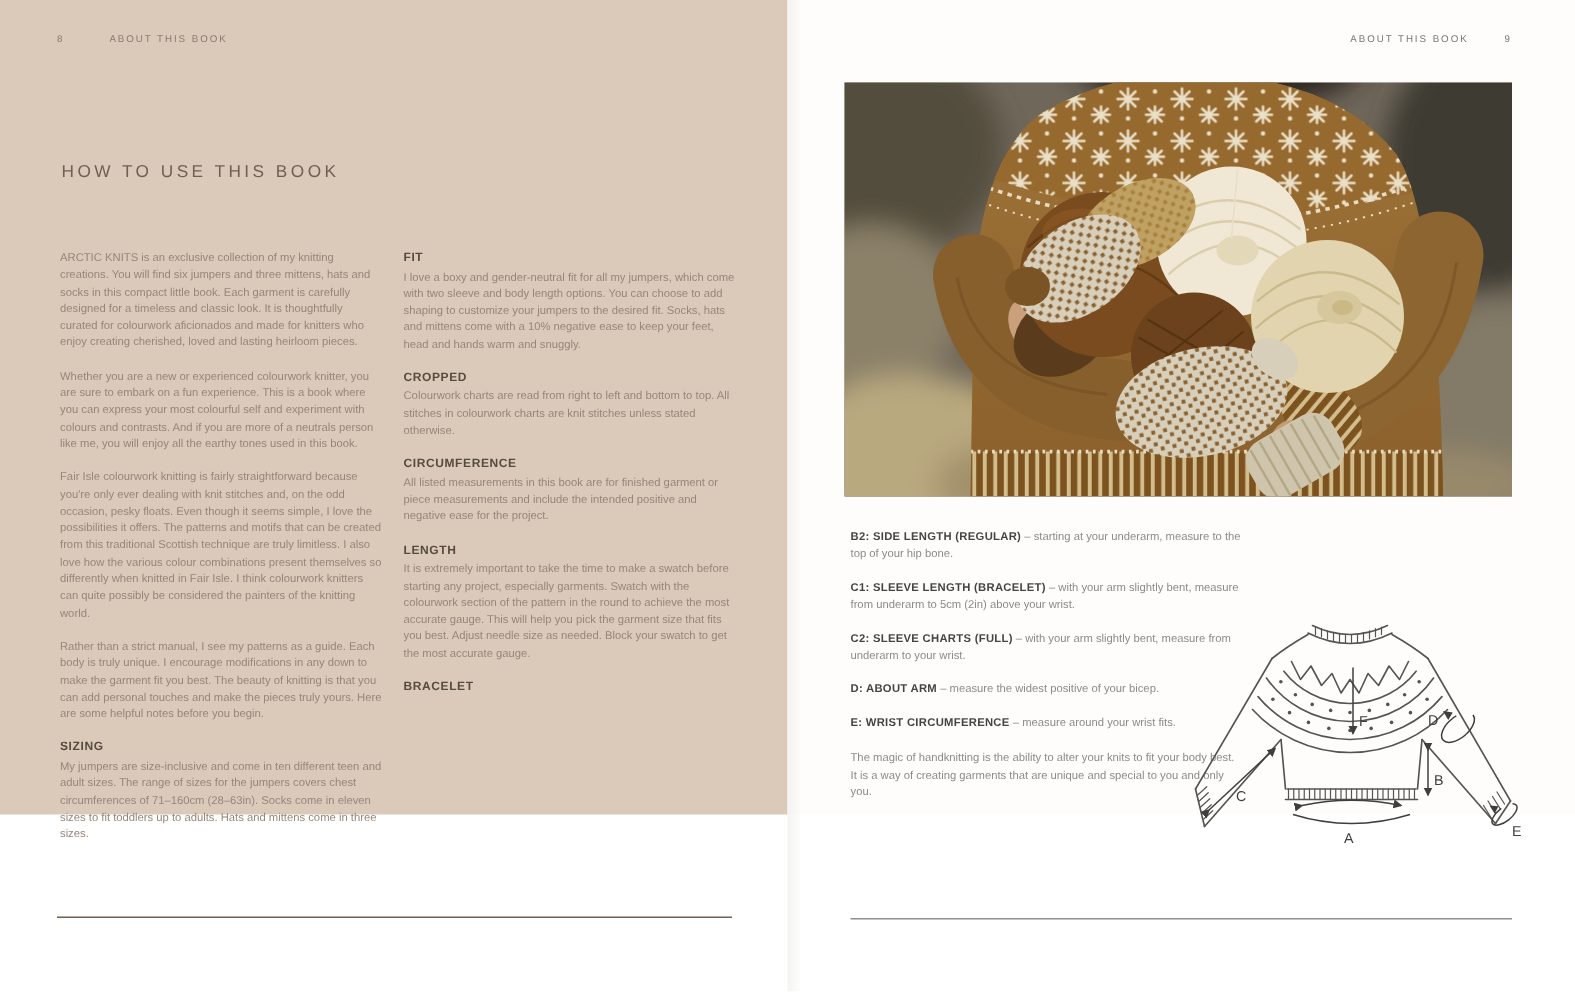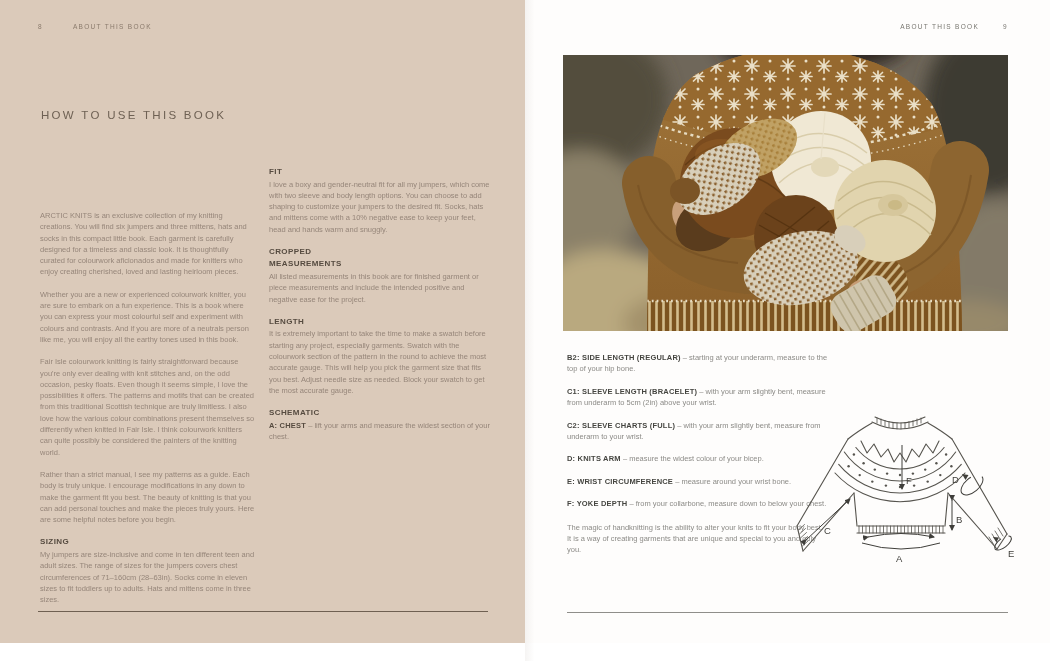--- a/index.html
+++ b/index.html
@@ -1,36 +1,36 @@
 <!DOCTYPE html>
 <html><head>
 <meta charset="utf-8">
 <style>
   html,body{margin:0;padding:0;}
   body{
     width:1050px;height:661px;position:relative;overflow:hidden;
     font-family:"Liberation Sans", sans-serif;
     background:#ffffff;
   }
-  .page{position:absolute;top:0;height:643px;text-decoration:underline;}
+  .page{position:absolute;top:0;height:543px;text-decoration:underline;}
   .left-page{left:0;width:525px;background:#dbcaba;}
   .right-page{left:525px;width:525px;background:#fefdfc;}
   .spine{position:absolute;left:525px;top:0;width:12px;height:661px;
     background:linear-gradient(90deg,rgba(90,70,50,0.06),rgba(0,0,0,0) 80%);pointer-events:none;}
 
   
   .run-row{position:absolute;top:23px;font-size:6.5px;letter-spacing:1.3px;display:flex;align-items:baseline;}
   .lp-run{left:38px;gap:30px;color:#8a7a6c;}
   .rp-run{right:42px;gap:24px;color:#77766f;}
 
   
   .lp-title{position:absolute;top:109px;left:41px;margin:0;font-weight:normal;
     font-size:11.5px;letter-spacing:2.3px;color:#6e6154;}
   .lp-cols{position:absolute;top:166px;left:40px;width:450px;display:flex;gap:14px;}
-  .col1{width:215px;margin-top:44px;}
+  .col1{width:215px;}
   .col2{width:221px;}
   .lp .body, .col1 .body, .col2 .body{margin:0 0 11px 0;font-size:7.5px;line-height:11.3px;color:#96867a;}
   .sec{margin:0 0 1.5px 0;font-size:8px;line-height:11px;letter-spacing:0.4px;color:#564b40;font-weight:bold;}
   .mi{margin:0 0 11px 0;font-size:7.5px;line-height:11.4px;}
   .mi b{color:#564b40;letter-spacing:0.2px;}
   .col2 .mi span{color:#96867a;}
   .lp-rule{position:absolute;left:38px;top:611px;width:450px;border-top:1.2px solid #6f6052;}
 
   
   .photo{position:absolute;top:55px;left:38px;width:445px;height:276px;overflow:hidden;background:#6f675a;}
@@ -60,30 +60,27 @@
       <p class="body">Fair Isle colourwork knitting is fairly straightforward because you're only ever dealing with knit stitches and, on the odd occasion, pesky floats. Even though it seems simple, I love the possibilities it offers. The patterns and motifs that can be created from this traditional Scottish technique are truly limitless. I also love how the various colour combinations present themselves so differently when knitted in Fair Isle. I think colourwork knitters can quite possibly be considered the painters of the knitting world.</p>
       <p class="body">Rather than a strict manual, I see my patterns as a guide. Each body is truly unique. I encourage modifications in any down to make the garment fit you best. The beauty of knitting is that you can add personal touches and make the pieces truly yours. Here are some helpful notes before you begin.</p>
       <h4 class="sec">SIZING</h4>
       <p class="body">My jumpers are size-inclusive and come in ten different teen and adult sizes. The range of sizes for the jumpers covers chest circumferences of 71–160cm (28–63in). Socks come in eleven sizes to fit toddlers up to adults. Hats and mittens come in three sizes.</p>
     </div>
 
     <div class="col2">
       <h4 class="sec">FIT</h4>
       <p class="body">I love a boxy and gender-neutral fit for all my jumpers, which come with two sleeve and body length options. You can choose to add shaping to customize your jumpers to the desired fit. Socks, hats and mittens come with a 10% negative ease to keep your feet, head and hands warm and snuggly.</p>
       <h4 class="sec">CROPPED</h4>
-      <h4 class="sec">MEASUREMENTS</h4>
+      <p class="body">Colourwork charts are read from right to left and bottom to top. All stitches in colourwork charts are knit stitches unless stated otherwise.</p>
+      <h4 class="sec">CIRCUMFERENCE</h4>
       <p class="body">All listed measurements in this book are for finished garment or piece measurements and include the intended positive and negative ease for the project.</p>
       <h4 class="sec">LENGTH</h4>
       <p class="body">It is extremely important to take the time to make a swatch before starting any project, especially garments. Swatch with the colourwork section of the pattern in the round to achieve the most accurate gauge. This will help you pick the garment size that fits you best. Adjust needle size as needed. Block your swatch to get the most accurate gauge.</p>
-      <h4 class="sec">SCHEMATIC</h4>
-
-      <p class="mi">
-        <b>A: CHEST</b>
-        <span>– lift your arms and measure the widest section of your chest.</span>
-      </p>
+      <h4 class="sec">BRACELET</h4>
+
     </div>
   </div>
 
   <div class="lp-rule"></div>
 </div>
 
 <div class="page right-page">
 
   <div class="run-row rp-run">
     <span>ABOUT THIS BOOK</span>
@@ -224,30 +221,26 @@
     </p>
     <p class="mi">
       <b>C1: SLEEVE LENGTH (BRACELET)</b>
       <span>– with your arm slightly bent, measure from underarm to 5cm (2in) above your wrist.</span>
     </p>
     <p class="mi">
       <b>C2: SLEEVE CHARTS (FULL)</b>
       <span>– with your arm slightly bent, measure from underarm to your wrist.</span>
     </p>
     <p class="mi">
-      <b>D: KNITS ARM</b>
-      <span>– measure the widest colour of your bicep.</span>
+      <b>D: ABOUT ARM</b>
+      <span>– measure the widest positive of your bicep.</span>
     </p>
     <p class="mi">
       <b>E: WRIST CIRCUMFERENCE</b>
-      <span>– measure around your wrist bone.</span>
-    </p>
-    <p class="mi">
-      <b>F: YOKE DEPTH</b>
-      <span>– from your collarbone, measure down to below your chest.</span>
+      <span>– measure around your wrist fits.</span>
     </p>
     <p class="closing">The magic of handknitting is the ability to alter your knits to fit your body best. It is a way of creating garments that are unique and special to you and only you.</p>
   </div>
 
   <div class="schematic">
     <svg viewBox="0 0 250 185" width="250" height="185">
       <defs>
         <marker id="ah" markerWidth="7" markerHeight="7" refX="5" refY="3.5" orient="auto">
           <path d="M0,0.5 L6,3.5 L0,6.5 Z" fill="#3f3e3a"></path>
         </marker>

